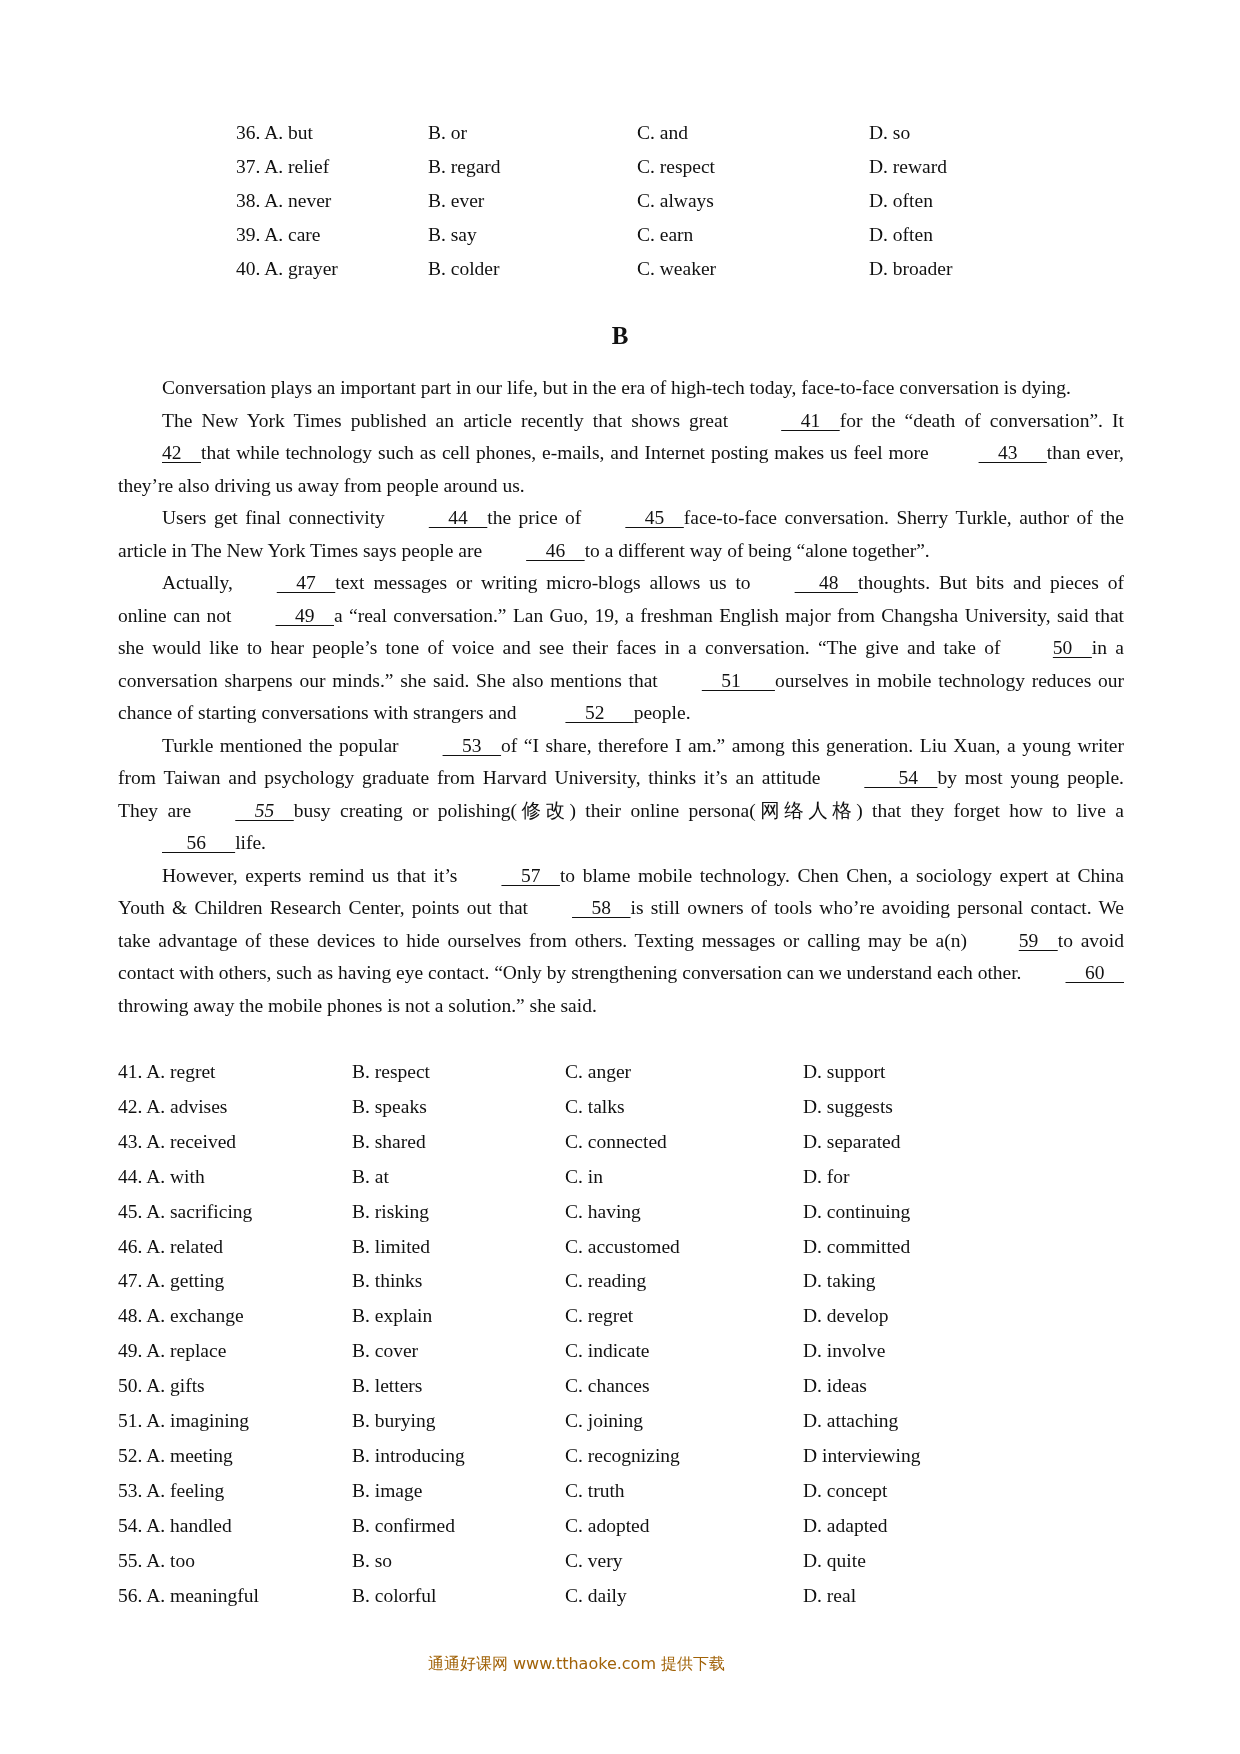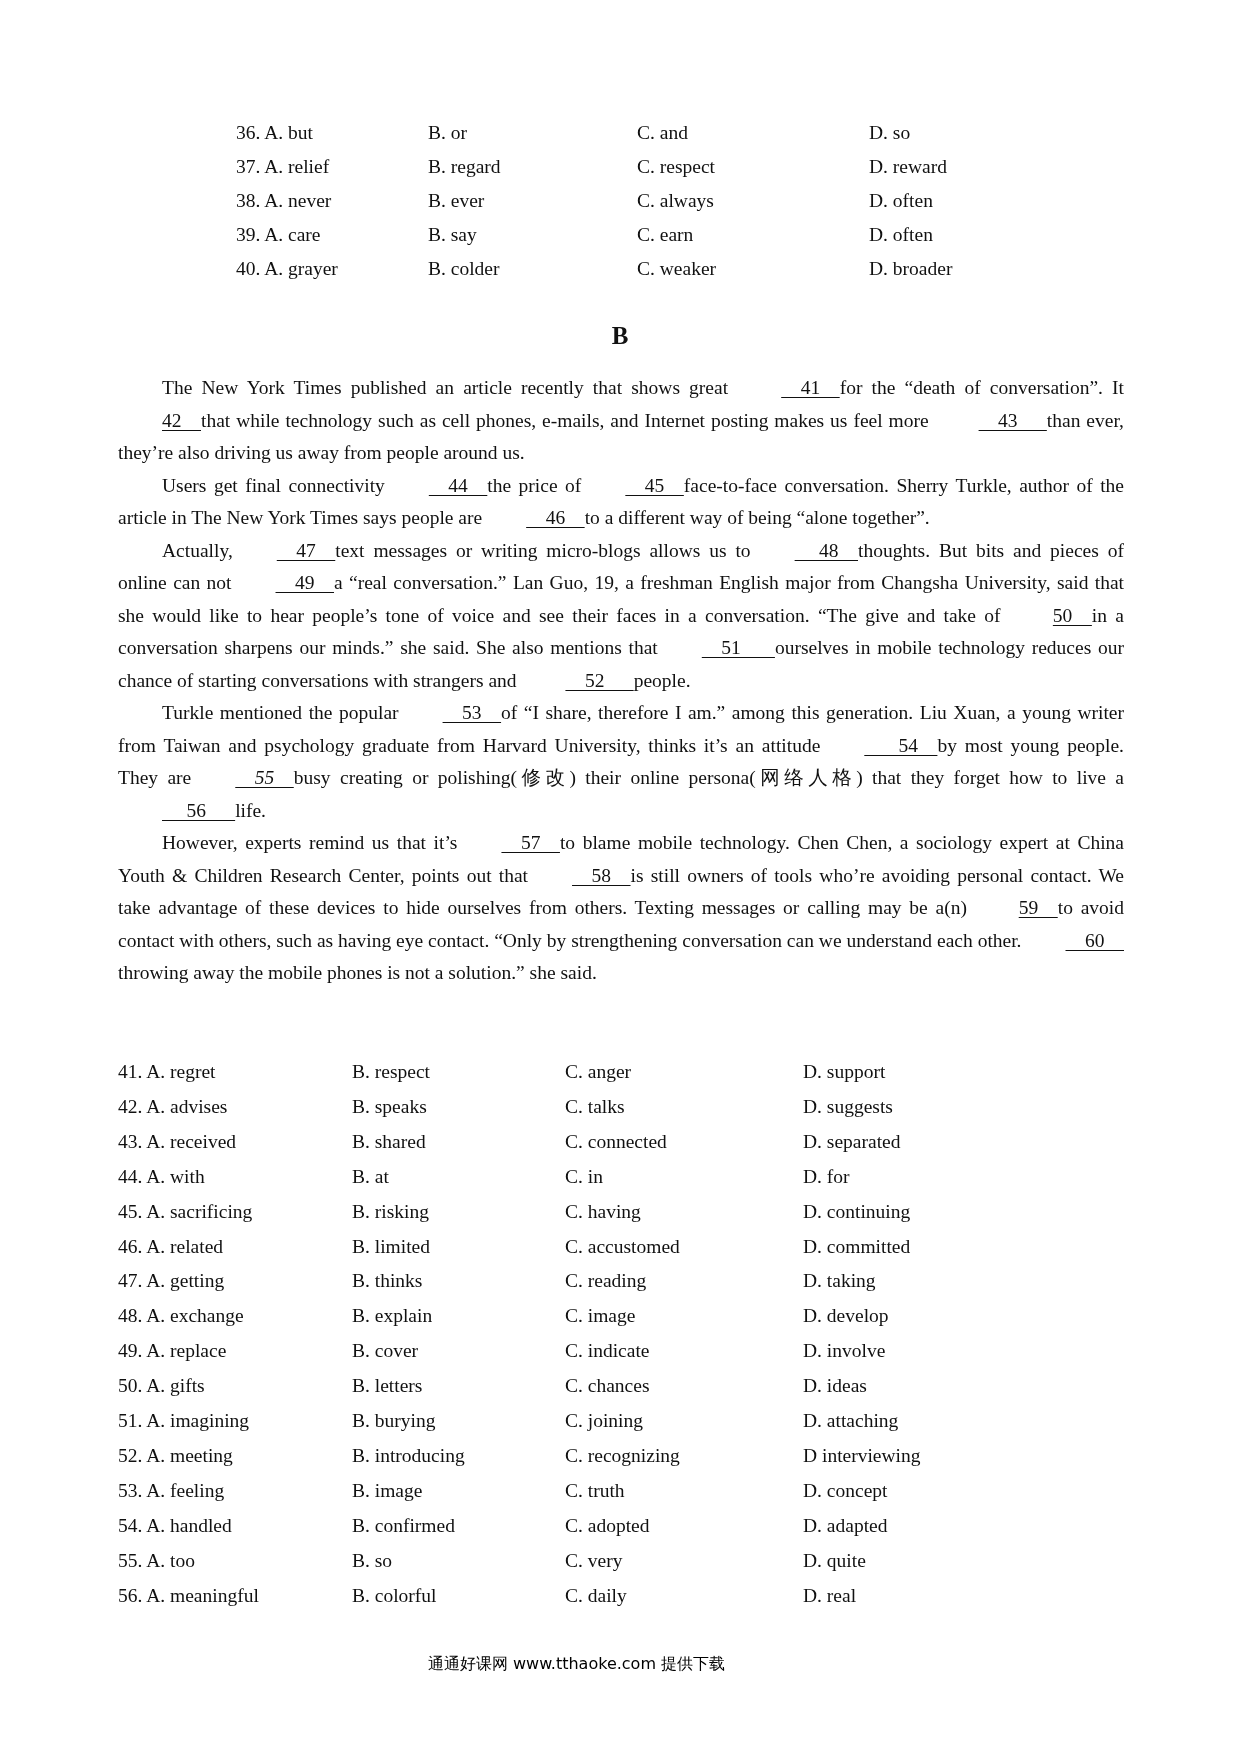--- a/index.html
+++ b/index.html
@@ -8,21 +8,21 @@
   .opt-row { position: absolute; left: 0; height: 28px; white-space: nowrap; }
   .opt-row span { position: absolute; top: 0; }
   #prev-options { left: 208px; top: 122px; }
   #prev-options .c0 { left: 16px; margin-left: 12px; } #prev-options .c1 { left: 220px; } #prev-options .c2 { left: 429px; } #prev-options .c3 { left: 661px; }
   #section-heading { position: absolute; left: 0; width: 1240px; top: 322px; text-align: center; font-weight: bold; font-size: 25px; }
   #passage { position: absolute; left: 118px; top: 372px; width: 1006px; font-size: 19.5px; line-height: 32.5px; text-align: justify; }
   #passage p { margin: 0; text-indent: 44px; }
   .blank { display: inline-block; text-decoration: underline; text-underline-offset: 3px; white-space: pre; }
   #cur-options { left: 118px; top: 1061px; }
   #cur-options .c0 { left: 0; } #cur-options .c1 { left: 234px; } #cur-options .c2 { left: 414px; margin-left: 33px; } #cur-options .c3 { left: 685px; }
-  #footer { position: absolute; left: 0; width: 1153px; top: 1654px; text-align: center; font-family: "DejaVu Sans", sans-serif; font-size: 16px; color: #000000; }
+  #footer { position: absolute; left: 0; width: 1153px; top: 1654px; text-align: center; font-family: "DejaVu Sans", sans-serif; font-size: 16px; color: #a16207; }
 </style>
 </head>
 <body>
 
 <div id="prev-options" class="opt-table">
   <div class="opt-row" style="top:0px">
     <span class="c0"><span style="position:static">36.</span> <span style="position:static">A. but</span></span>
     <span class="c1">B. or</span>
     <span class="c2">C. and</span>
     <span class="c3">D. so</span>
@@ -49,20 +49,21 @@
     <span class="c0"><span style="position:static">40.</span> <span style="position:static">A. grayer</span></span>
     <span class="c1">B. colder</span>
     <span class="c2">C. weaker</span>
     <span class="c3">D. broader</span>
   </div>
 </div>
 
 <div id="section-heading">B</div>
 
 <div id="passage">
+  <p><span>Conversation plays an important part in our life, but in the era of high-tech today, face-to-face conversation is dying.</span></p>
   <p><span>The New York Times published an article recently that shows great </span><span class="blank">    41    </span><span>for the “death of conversation”. It </span><span class="blank">42    </span><span>that while technology such as cell phones, e-mails, and Internet posting makes us feel more </span><span class="blank">    43      </span><span>than ever, they’re also driving us away from people around us.</span></p>
   <p><span>Users get final connectivity</span><span class="blank">    44    </span><span>the price of</span><span class="blank">    45    </span><span>face-to-face conversation. Sherry Turkle, author of the article in The New York Times says people are</span><span class="blank">    46    </span><span>to a different way of being “alone together”.</span></p>
   <p><span>Actually,</span><span class="blank">    47    </span><span>text messages or writing micro-blogs allows us to</span><span class="blank">     48    </span><span>thoughts. But bits and pieces of online can not</span><span class="blank">    49    </span><span>a “real conversation.” Lan Guo, 19, a freshman English major from Changsha University, said that she would like to hear people’s tone of voice and see their faces in a conversation. “The give and take of </span><span class="blank">50    </span><span>in a conversation sharpens our minds.” she said. She also mentions that</span><span class="blank">    51       </span><span>ourselves in mobile technology reduces our chance of starting conversations with strangers and </span><span class="blank">    52      </span><span>people.</span></p>
   <p><span>Turkle mentioned the popular</span><span class="blank">    53    </span><span>of “I share, therefore I am.” among this generation. Liu Xuan, a young writer from Taiwan and psychology graduate from Harvard University, thinks it’s an attitude</span><span class="blank">       54    </span><span>by most young people. They are</span><span class="blank" style="font-style:italic">    55    </span><span>busy creating or polishing(修改) their online persona(网络人格) that they forget how to live a</span><span class="blank">     56      </span><span>life.</span></p>
   <p><span>However, experts remind us that it’s</span><span class="blank">    57    </span><span>to blame mobile technology. Chen Chen, a sociology expert at China Youth &amp; Children Research Center, points out that</span><span class="blank">    58    </span><span>is still owners of tools who’re avoiding personal contact. We take advantage of these devices to hide ourselves from others. Texting messages or calling may be a(n) </span><span class="blank">59    </span><span>to avoid contact with others, such as having eye contact. “Only by strengthening conversation can we understand each other.</span><span class="blank">    60    </span><span>throwing away the mobile phones is not a solution.” she said.</span></p>
 </div>
 
 <div id="cur-options" class="opt-table">
     <div class="opt-row" style="top: 0px;">
       <span class="c0">41. A. regret</span>
@@ -102,21 +103,21 @@
     </div>
     <div class="opt-row" style="top: 209.4px;">
       <span class="c0">47. A. getting</span>
       <span class="c1">B. thinks</span>
       <span class="c2">C. reading</span>
       <span class="c3">D. taking</span>
     </div>
     <div class="opt-row" style="top: 244.3px;">
       <span class="c0">48. A. exchange</span>
       <span class="c1">B. explain</span>
-      <span class="c2">C. image</span>
+      <span class="c2">C. regret</span>
       <span class="c3">D. develop</span>
     </div>
     <div class="opt-row" style="top: 279.2px;">
       <span class="c0">49. A. replace</span>
       <span class="c1">B. cover</span>
       <span class="c2">C. indicate</span>
       <span class="c3">D. involve</span>
     </div>
     <div class="opt-row" style="top: 314.1px;">
       <span class="c0">50. A. gifts</span>

